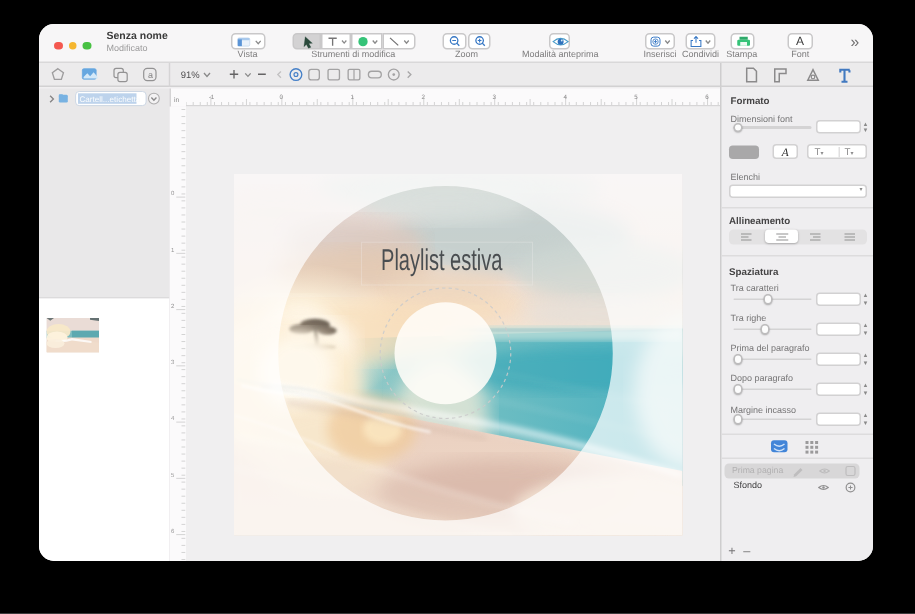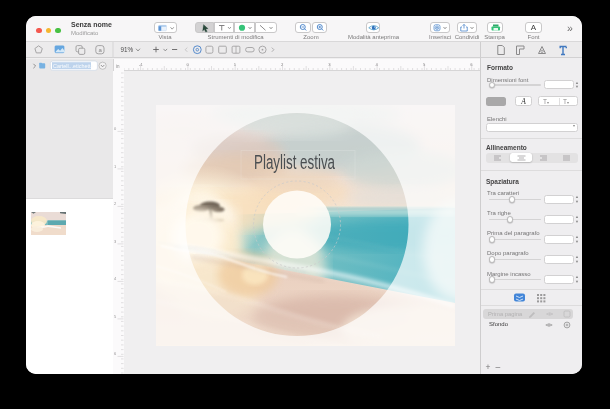--- a/index.html
+++ b/index.html
@@ -419,21 +419,21 @@
         <text x="1" y="209.2" font-size="4" fill="#969596" font-family="Liberation Sans">4</text>
         <line x1="4.5" y1="247.9" x2="10.5" y2="247.9" class="tick"></line>
         <text x="1" y="246.7" font-size="4" fill="#969596" font-family="Liberation Sans">5</text>
         <line x1="4.5" y1="285.4" x2="10.5" y2="285.4" class="tick"></line>
         <text x="1" y="284.2" font-size="4" fill="#969596" font-family="Liberation Sans">6</text>
       </svg>
   </div>
 
   <div id="canvas"></div>
 
-  <div id="photo" style="position:absolute;left:130px;top:89px;width:299px;height:241px;">
+  <div id="photo" style="position:absolute;left:130px;top:100px;width:299px;height:241px;">
     <svg width="299" height="241" viewBox="0 0 299 241">
       <defs>
         <linearGradient id="sky" x1="0" y1="0" x2="0" y2="1">
           <stop offset="0" stop-color="#eae0e0"></stop>
           <stop offset="0.55" stop-color="#eeddd2"></stop>
           <stop offset="1" stop-color="#fae9d2"></stop>
         </linearGradient>
         <linearGradient id="sea" x1="0" y1="0" x2="1" y2="0">
           <stop offset="0" stop-color="#d8ddd2"></stop>
           <stop offset="0.4" stop-color="#7cc2c3"></stop>

